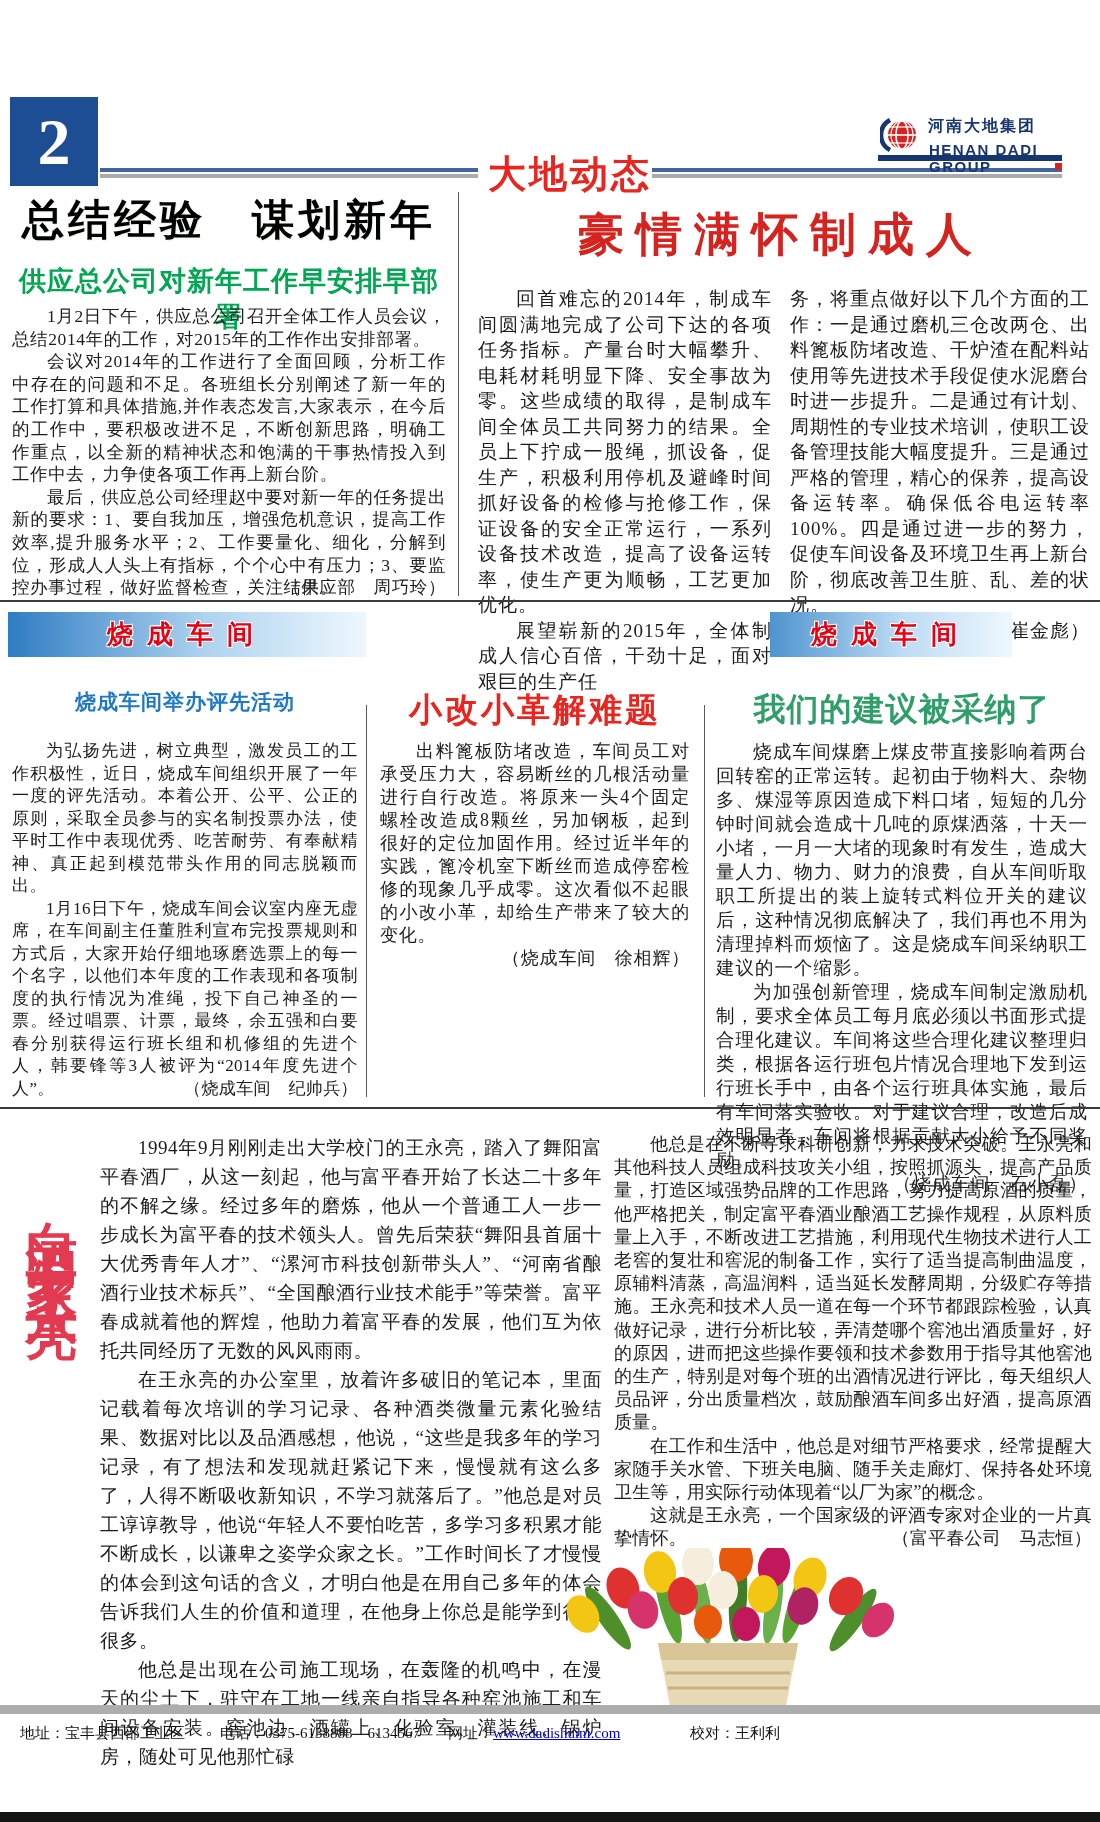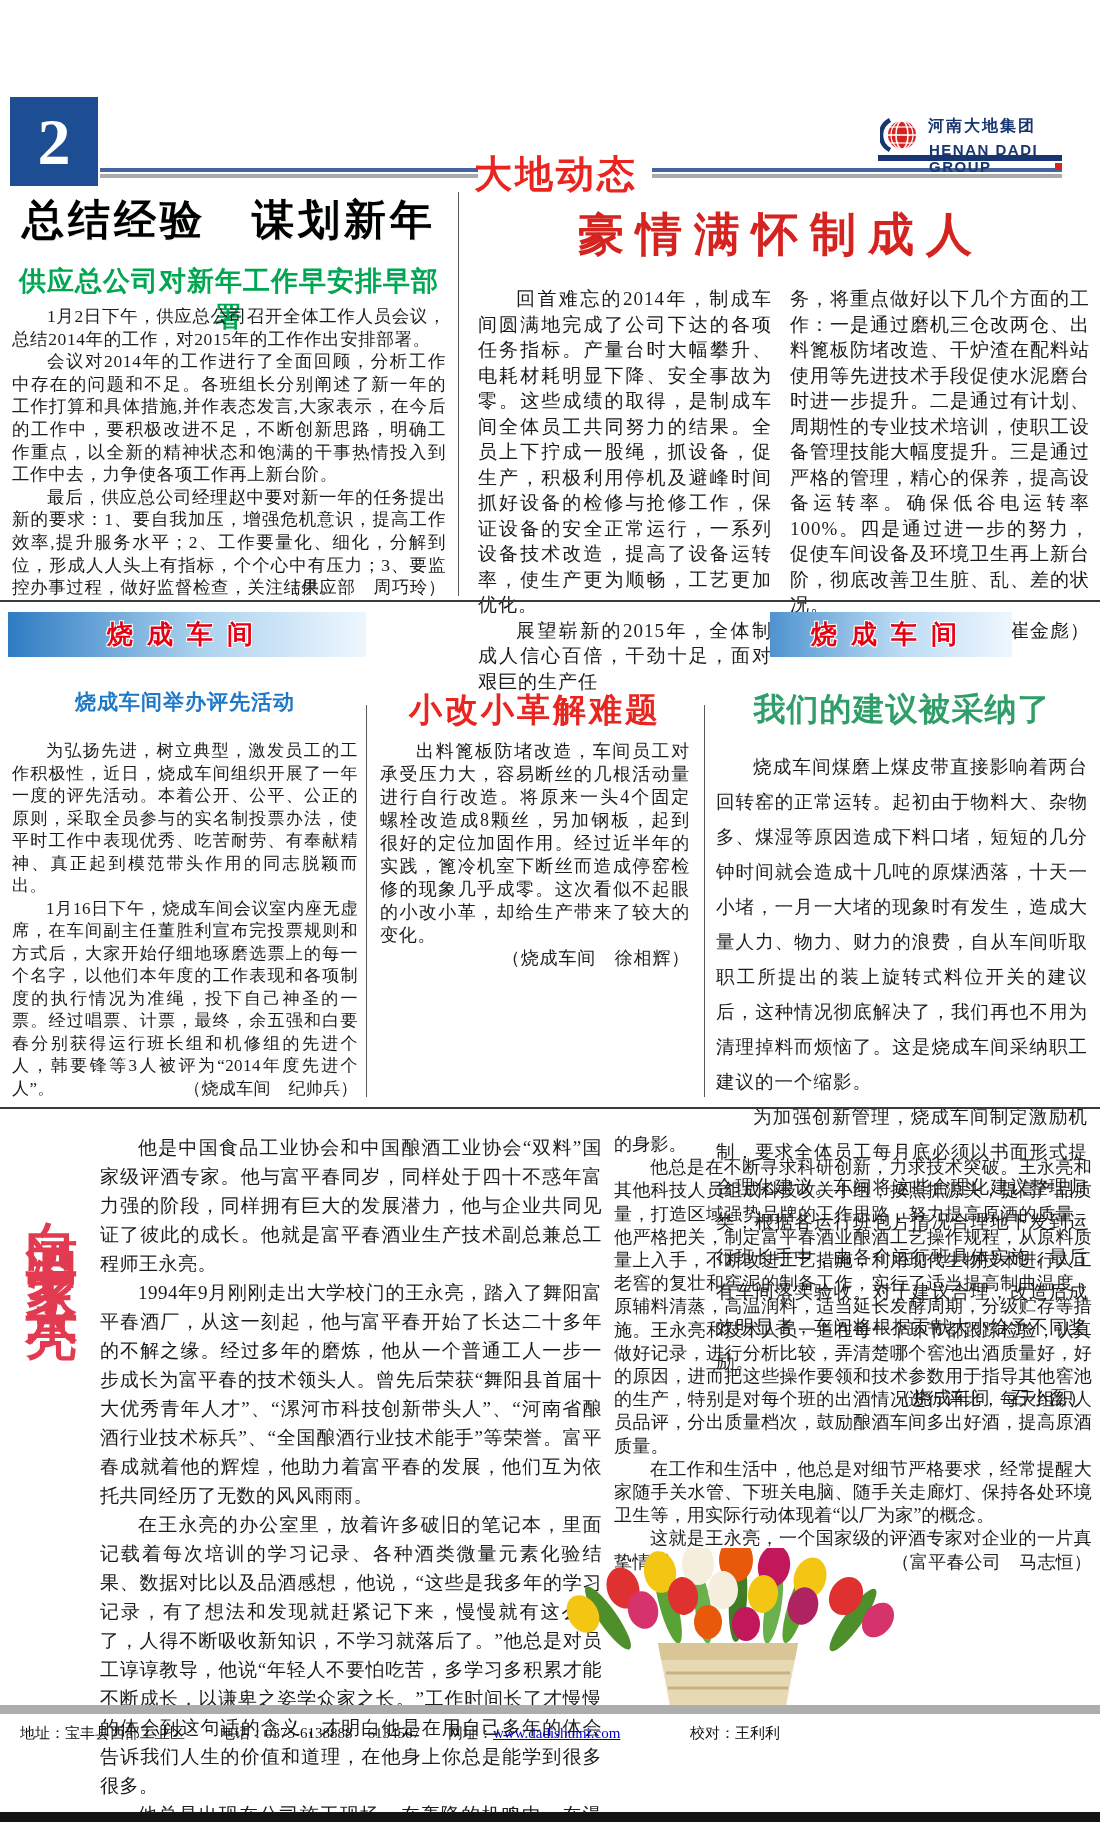--- a/index.html
+++ b/index.html
@@ -10,21 +10,21 @@
   p{margin:0;text-indent:2em;text-align:justify;}
   p.cont{text-indent:0;}
 
   
   .pagenum{left:10px;top:97px;width:88px;height:89px;background:#1d4e94;color:#fff;
            font-family:"Liberation Serif",serif;font-weight:bold;font-size:66px;line-height:89px;text-align:center;}
   .rule-blue{height:4px;background:#44649e;top:168px;}
   .rule-gray{height:4px;background:#a9abad;top:174px;}
   .rule-l{left:100px;width:378px;}
   .rule-r{left:652px;width:410px;}
-  .masthead{left:460px;top:149px;width:192px;text-align:center;font-size:38px;font-weight:bold;
+  .masthead{left:460px;top:149px;width:192px;text-align:right;font-size:38px;font-weight:bold;
             color:#e8251f;letter-spacing:3px;}
   .logo-cn{left:928px;top:116px;font-size:16px;font-weight:bold;color:#17356e;letter-spacing:2px;}
   .logo-en{left:929px;top:141px;font-size:15px;font-weight:bold;color:#17356e;letter-spacing:1.5px;}
   .logo-bar{left:878px;top:155px;width:184px;height:6px;background:#17356e;}
   .logo-dot{left:1055px;top:163px;width:7px;height:7px;background:#d6231f;}
   .globe{left:880px;top:116px;}
 
   
   .hdiv{left:0;width:1100px;height:2px;background:#3a3a3a;}
   .vdiv{width:1px;background:#5a5a5a;}
@@ -49,21 +49,21 @@
           text-shadow:1px 1px 0 #fff,-1px -1px 0 #fff,1px -1px 0 #fff,-1px 1px 0 #fff;}
   .banner-l{left:8px;width:358px;}
   .banner-r{left:770px;width:242px;background:linear-gradient(90deg,#4f93cf 0%,#bddcf4 55%,#eef7fe 100%);}
   .mid-head{top:688px;height:44px;text-align:center;font-weight:bold;}
   .mh1{left:12px;width:346px;font-size:21px;color:#1e78c8;letter-spacing:1px;}
   .mh2{left:380px;width:310px;font-size:33px;color:#e8251f;letter-spacing:3px;}
   .mh3{left:716px;width:372px;font-size:32px;color:#2f9e68;letter-spacing:1px;}
   .mid-col{top:740px;}
   .mc1{left:12px;width:346px;font-size:17px;line-height:22.5px;letter-spacing:0.4px;}
   .mc2{left:380px;width:310px;font-size:18px;line-height:23px;letter-spacing:0.8px;}
-  .mc3{left:716px;width:372px;font-size:18.5px;line-height:35px;letter-spacing:1px;margin-top:10px;}
+  .mc3{left:716px;width:372px;font-size:18.5px;line-height:24px;letter-spacing:1px;}
 
   
   .vtitle{left:16px;top:1180px;width:72px;height:490px;writing-mode:vertical-rl;text-orientation:upright;
           font-size:52px;line-height:72px;font-weight:bold;color:#e23a50;letter-spacing:14px;
           font-family:"Liberation Sans","DejaVu Sans",sans-serif;}
   .w-c1{left:100px;top:1133px;width:502px;font-size:19px;line-height:29px;letter-spacing:0.5px;}
   .w-c2{left:614px;top:1133px;width:478px;font-size:18px;line-height:23.2px;letter-spacing:0.2px;}
 
   
   .sigline{text-align:right;}
@@ -165,27 +165,25 @@
     <div class="sigline sig">
       <span class="dept">（烧成车间</span><span class="name">　石小磊）</span>
     </div>
   </div>
 
   <div class="abs hdiv" style="top:1107px;"></div>
 
   <div class="abs vtitle">白酒专家王永亮</div>
 
   <div class="abs w-c1">
-    <p>他是中国食品工业协会和中国酿酒工业协会“双料”国家级评酒专家。他与富平春同岁，同样处于四十不惑年富力强的阶段，同样拥有巨大的发展潜力，他与企业共同见证了彼此的成长。他就是富平春酒业生产技术副总兼总工程师王永亮。</p>
     <p>1994年9月刚刚走出大学校门的王永亮，踏入了舞阳富平春酒厂，从这一刻起，他与富平春开始了长达二十多年的不解之缘。经过多年的磨炼，他从一个普通工人一步一步成长为富平春的技术领头人。曾先后荣获“舞阳县首届十大优秀青年人才”、“漯河市科技创新带头人”、“河南省酿酒行业技术标兵”、“全国酿酒行业技术能手”等荣誉。富平春成就着他的辉煌，他助力着富平春的发展，他们互为依托共同经历了无数的风风雨雨。</p>
     <p>在王永亮的办公室里，放着许多破旧的笔记本，里面记载着每次培训的学习记录、各种酒类微量元素化验结果、数据对比以及品酒感想，他说，“这些是我多年的学习记录，有了想法和发现就赶紧记下来，慢慢就有这么多了，人得不断吸收新知识，不学习就落后了。”他总是对员工谆谆教导，他说“年轻人不要怕吃苦，多学习多积累才能不断成长，以谦卑之姿学众家之长。”工作时间长了才慢慢的体会到这句话的含义，才明白他是在用自己多年的体会告诉我们人生的价值和道理，在他身上你总是能学到很多很多。</p>
     <p>他总是出现在公司施工现场，在轰隆的机鸣中，在漫天的尘土下，驻守在工地一线亲自指导各种窑池施工和车间设备安装。窖池边、酒罐上、化验室、灌装线、锅炉房，随处可见他那忙碌</p>
   </div>
   <div class="abs w-c2">
-    <p class="cont">的身影。</p>
     <p>他总是在不断寻求科研创新，力求技术突破。王永亮和其他科技人员组成科技攻关小组，按照抓源头，提高产品质量，打造区域强势品牌的工作思路，努力提高原酒的质量，他严格把关，制定富平春酒业酿酒工艺操作规程，从原料质量上入手，不断改进工艺措施，利用现代生物技术进行人工老窖的复壮和窖泥的制备工作，实行了适当提高制曲温度，原辅料清蒸，高温润料，适当延长发酵周期，分级贮存等措施。王永亮和技术人员一道在每一个环节都跟踪检验，认真做好记录，进行分析比较，弄清楚哪个窖池出酒质量好，好的原因，进而把这些操作要领和技术参数用于指导其他窖池的生产，特别是对每个班的出酒情况进行评比，每天组织人员品评，分出质量档次，鼓励酿酒车间多出好酒，提高原酒质量。</p>
     <p>在工作和生活中，他总是对细节严格要求，经常提醒大家随手关水管、下班关电脑、随手关走廊灯、保持各处环境卫生等，用实际行动体现着“以厂为家”的概念。</p>
     <p>这就是王永亮，一个国家级的评酒专家对企业的一片真挚情怀。</p>
     <div class="sigline sig pull-wang">
       <span class="dept">（富平春公司</span><span class="name">　马志恒）</span>
     </div>
   </div>
 
   <svg class="abs flowers" width="360" height="158" viewBox="0 0 360 158">
     <g stroke="none">

